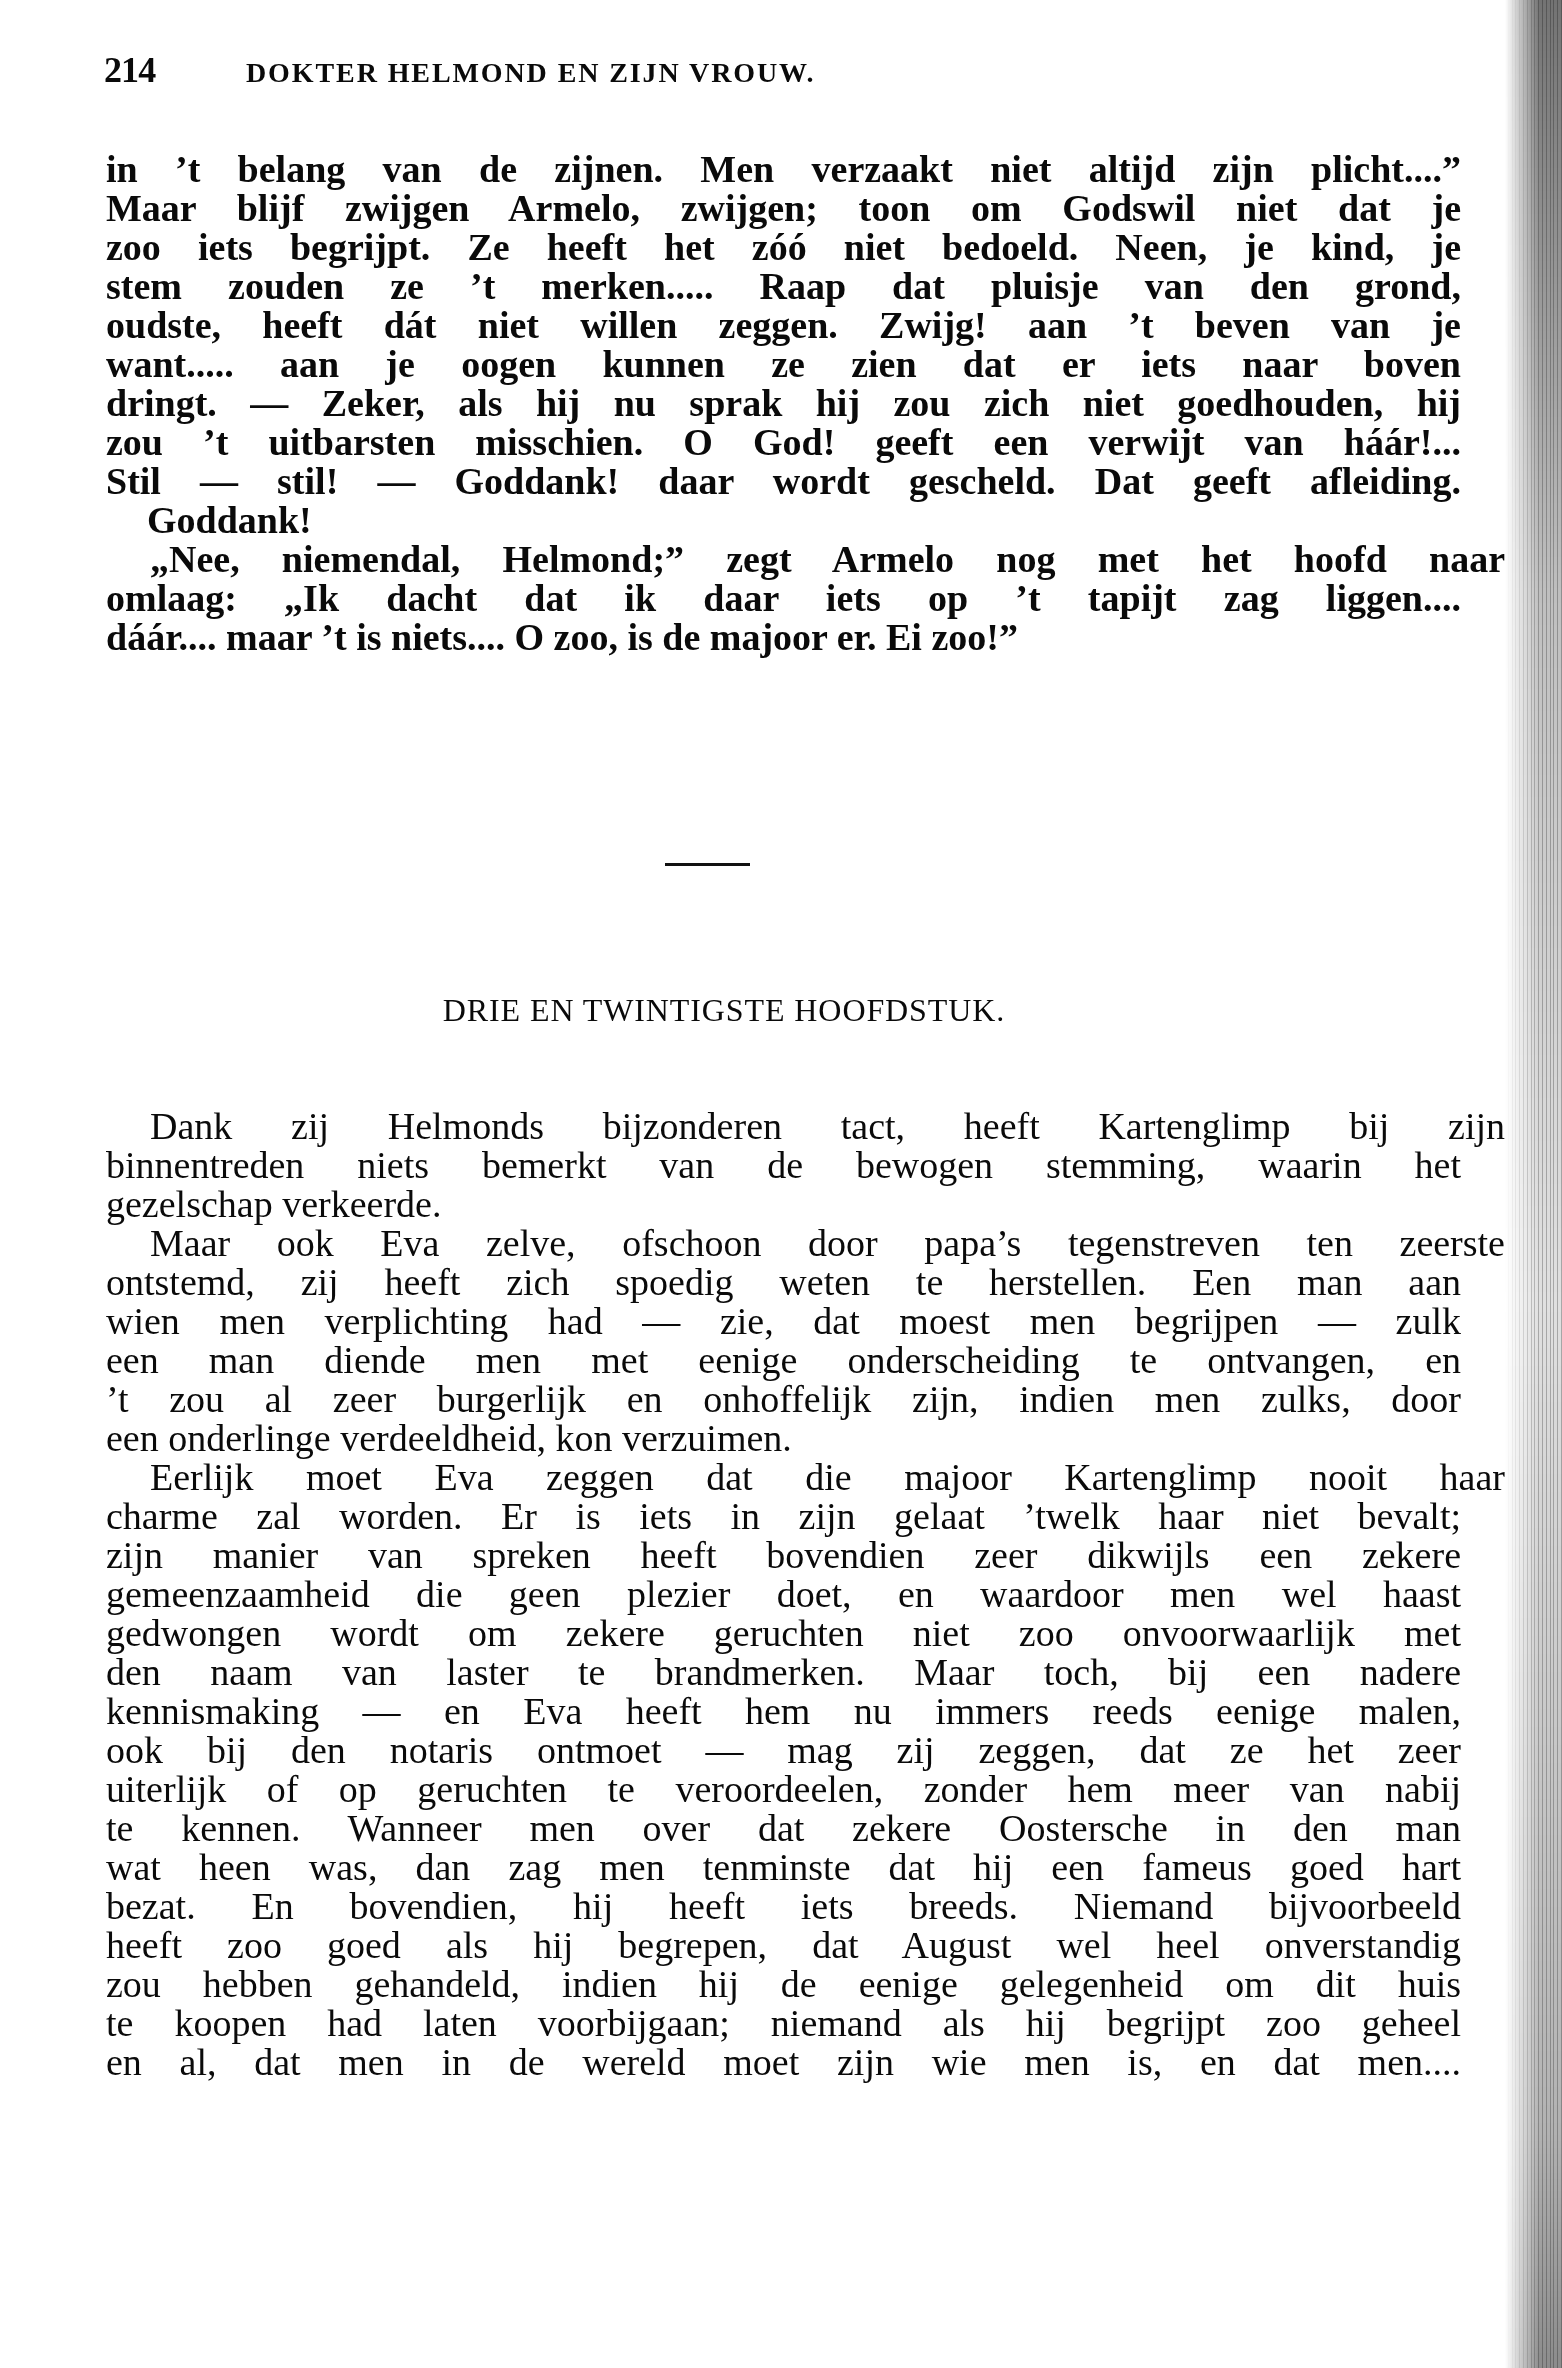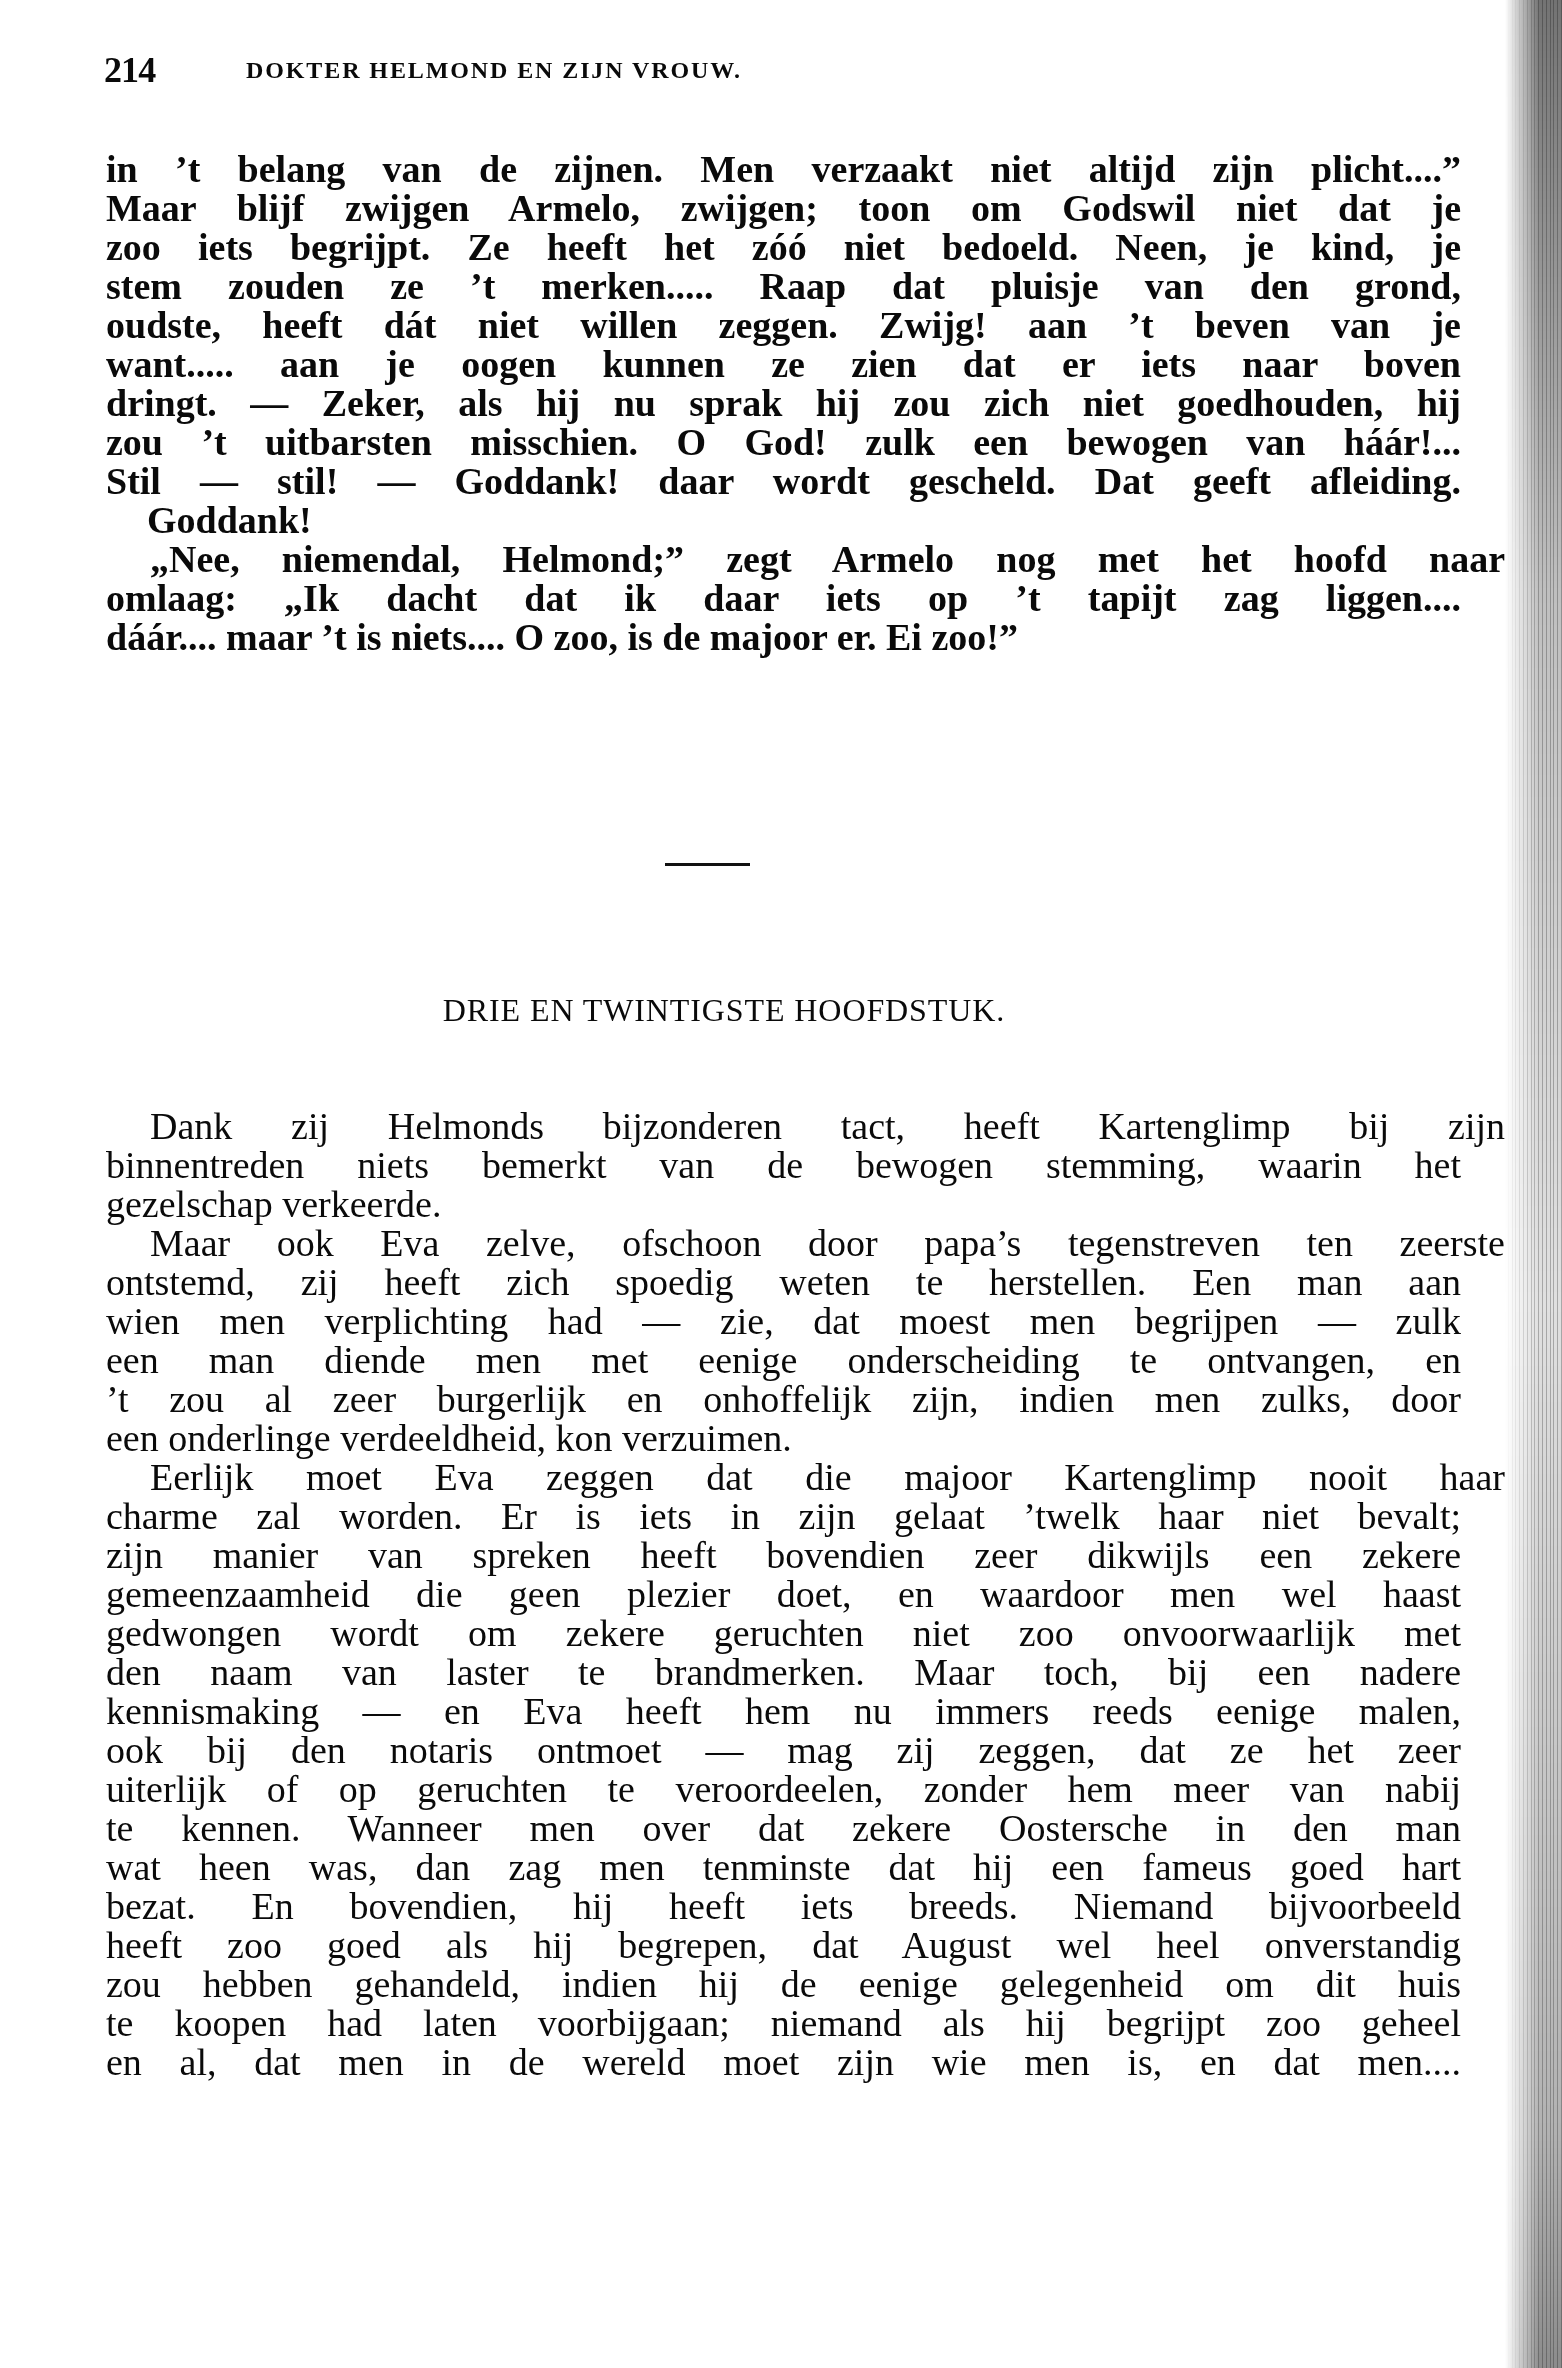--- a/index.html
+++ b/index.html
@@ -39,21 +39,21 @@
       left: 0;
       top: 0;
       font-size: 36px;
       font-weight: bold;
       letter-spacing: -0.9px;
     }
     .running-title {
       position: absolute;
       left: 142px;
       top: 7.6px;
-      font-size: 24px;
+      font-size: 28px;
       font-weight: bold;
       letter-spacing: 1.9px;
     }
     .text-block {
       position: absolute;
       left: 106px;
       width: 1355px;
     }
     .line {
       display: block;
@@ -107,21 +107,21 @@
 </div>
 
 <div class="text-block block-1 bold-face" id="block-continuation">
     <span class="line" style="display: block; width: 1355px;">in ’t belang van de zijnen. Men verzaakt niet altijd zijn plicht....”</span>
     <span class="line" style="display: block; width: 1355px;">Maar blijf zwijgen Armelo, zwijgen; toon om Godswil niet dat je</span>
     <span class="line" style="display: block; width: 1355px;">zoo iets begrijpt. Ze heeft het zóó niet bedoeld. Neen, je kind, je</span>
     <span class="line" style="display: block; width: 1355px;">stem zouden ze ’t merken..... Raap dat pluisje van den grond,</span>
     <span class="line" style="display: block; width: 1355px;">oudste, heeft dát niet willen zeggen. Zwijg! aan ’t beven van je</span>
     <span class="line" style="display: block; width: 1355px;">want..... aan je oogen kunnen ze zien dat er iets naar boven</span>
     <span class="line" style="display: block; width: 1355px;">dringt. — Zeker, als hij nu sprak hij zou zich niet goedhouden, hij</span>
-    <span class="line" style="display: block; width: 1355px;">zou ’t uitbarsten misschien. O God! zulk een bewogen van háár!...</span>
+    <span class="line" style="display: block; width: 1355px;">zou ’t uitbarsten misschien. O God! geeft een verwijt van háár!...</span>
     <span class="line" style="display: block; width: 1355px;">Stil — stil! — Goddank! daar wordt gescheld. Dat geeft afleiding.</span>
     <span class="line last" style="display: block; width: 1355px; margin-left: 41px;">Goddank!</span>
     <span class="line indent" style="display: block; width: 1355px;">„Nee, niemendal, Helmond;” zegt Armelo nog met het hoofd naar</span>
     <span class="line" style="display: block; width: 1355px;">omlaag: „Ik dacht dat ik daar iets op ’t tapijt zag liggen....</span>
     <span class="line last" style="display: block; width: 1355px;">dáár.... maar ’t is niets.... O zoo, is de majoor er. Ei zoo!”</span>
   </div>
 
 <div class="separator"></div>
 
 <div class="chapter-heading">

